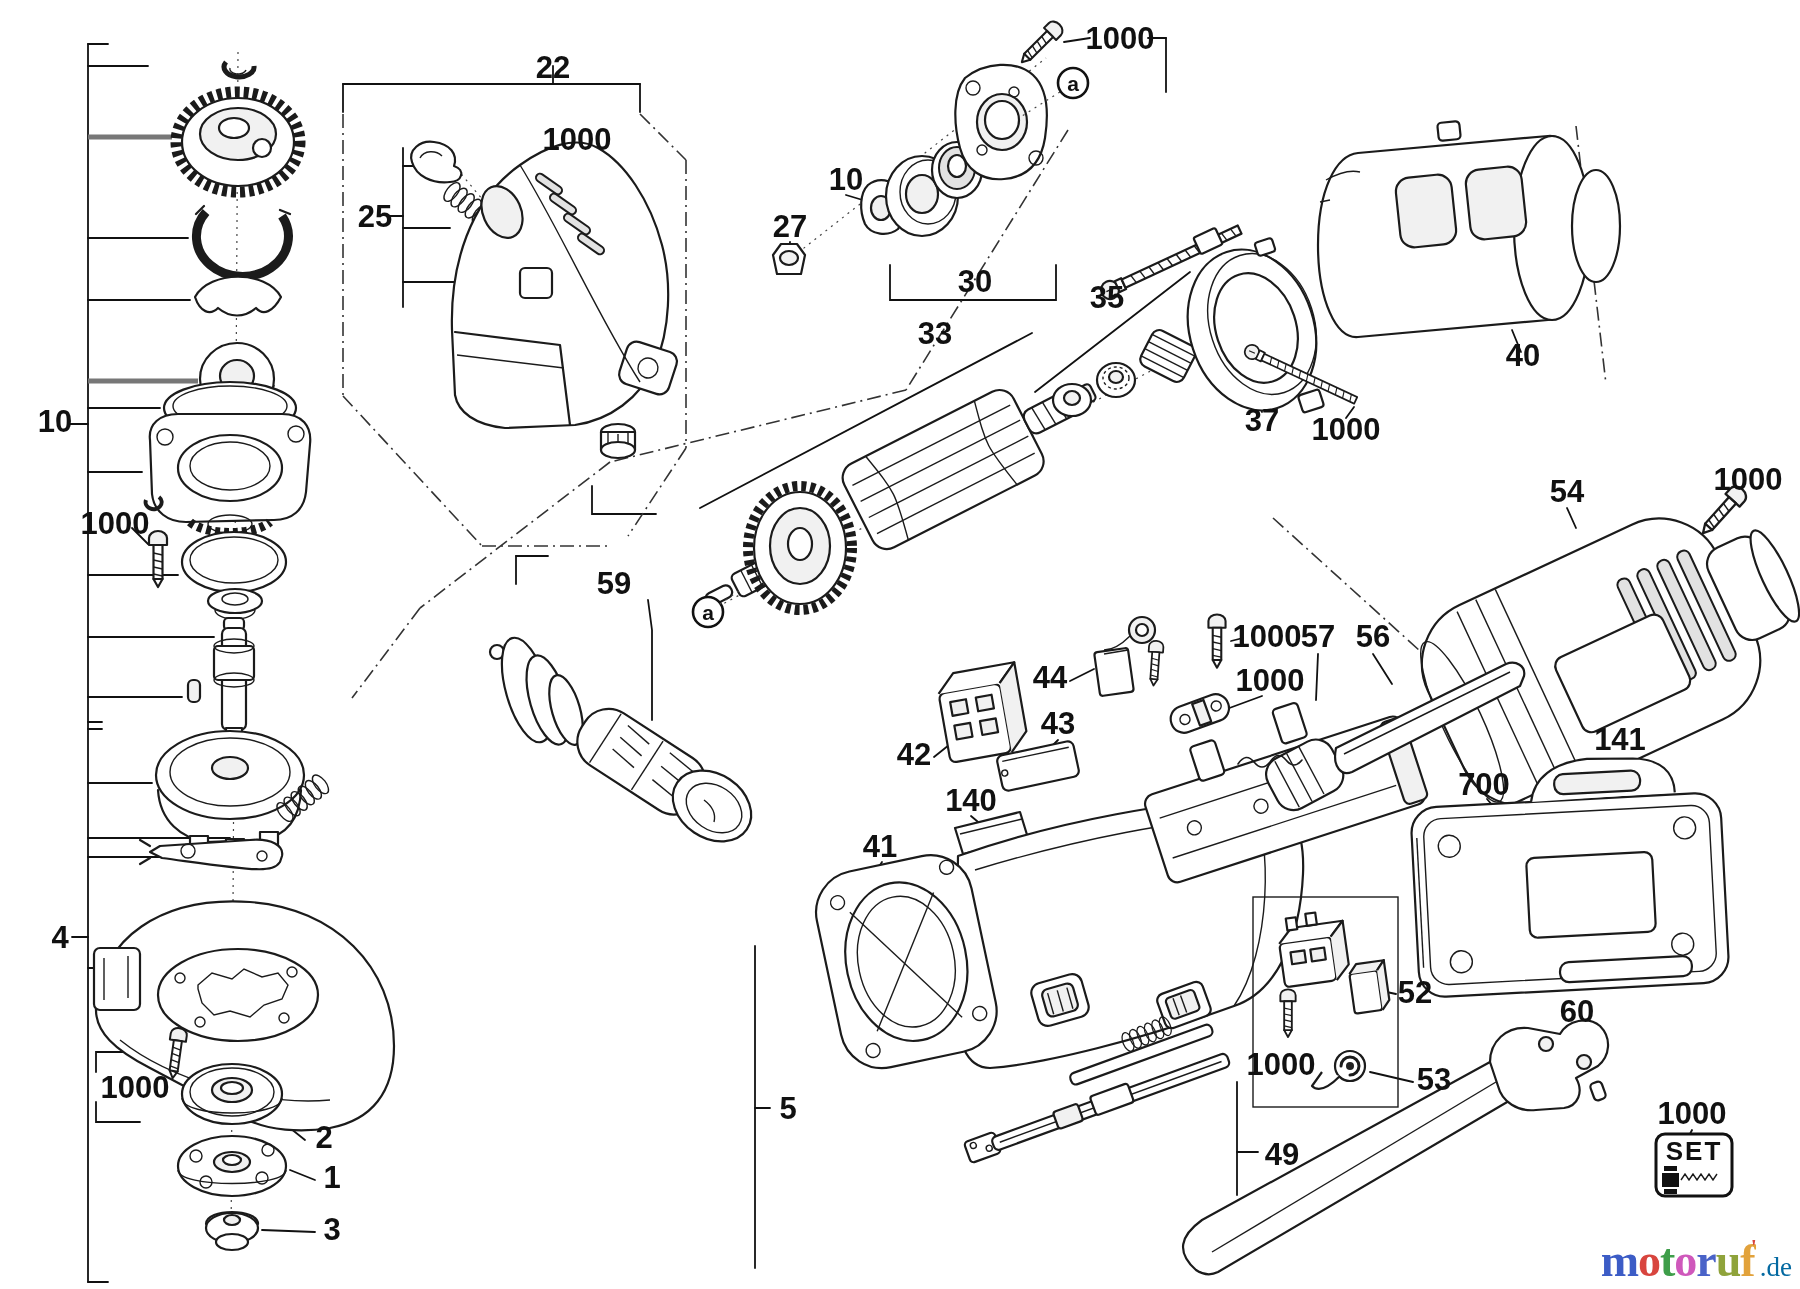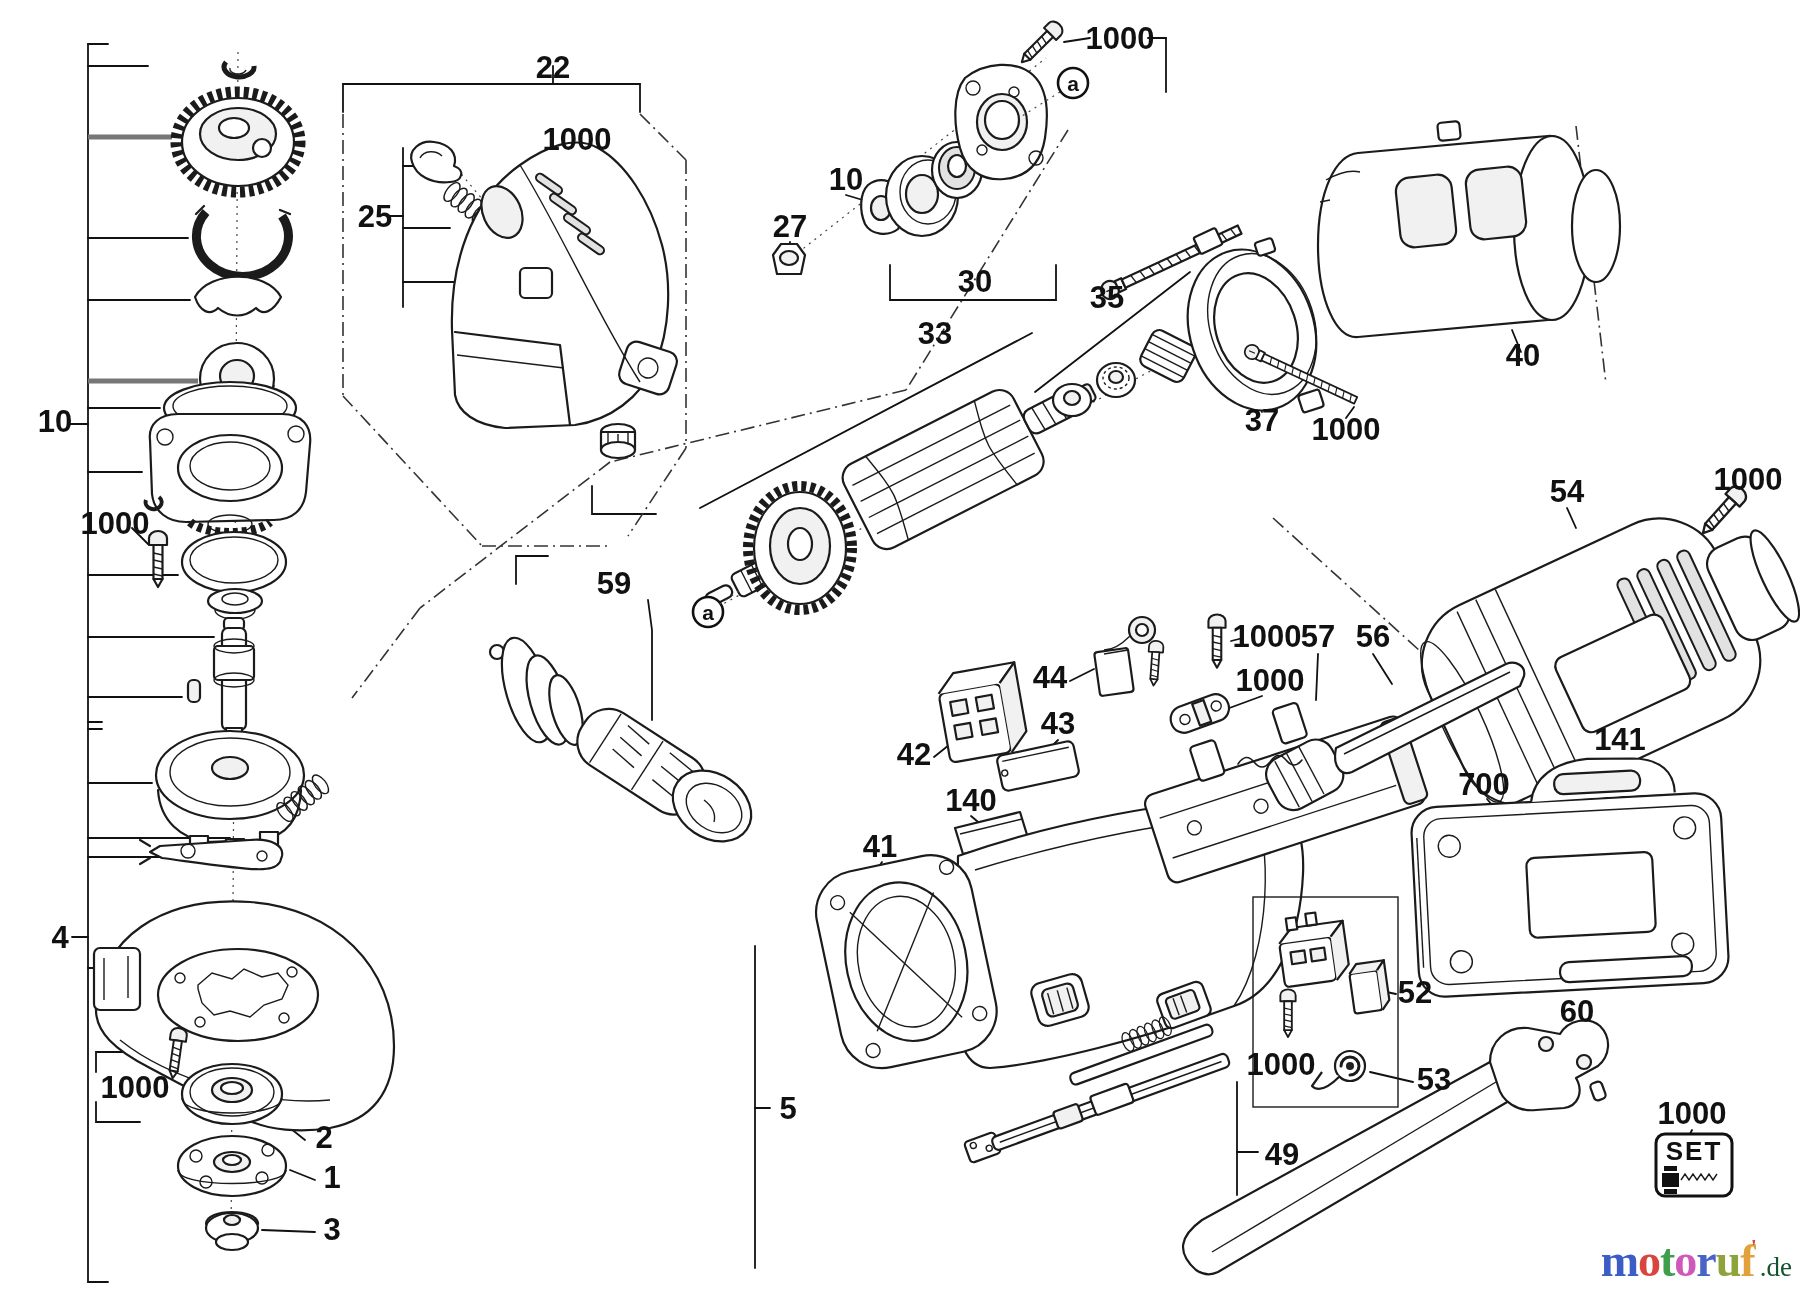--- a/index.html
+++ b/index.html
@@ -693,15 +693,15 @@
 
 <div class="logo">
   <span style="color: rgb(60, 92, 198);">m</span>
       <span style="color: rgb(216, 69, 62);">o</span>
       <span style="color: rgb(62, 158, 74);">t</span>
       <span style="color: rgb(207, 88, 187);">o</span>
       <span style="color: rgb(74, 99, 200);">r</span>
       <span style="color: rgb(143, 163, 59);">u</span>
       <span style="color: rgb(226, 162, 59);">f</span>
       <span class="tick" style="color: rgb(216, 69, 62);">'</span>
-      <span class="tld" style="color: #14532d;">.de</span>
+      <span class="tld" style="color: #0369a1;">.de</span>
 </div>
 </div>
 
 </body></html>

